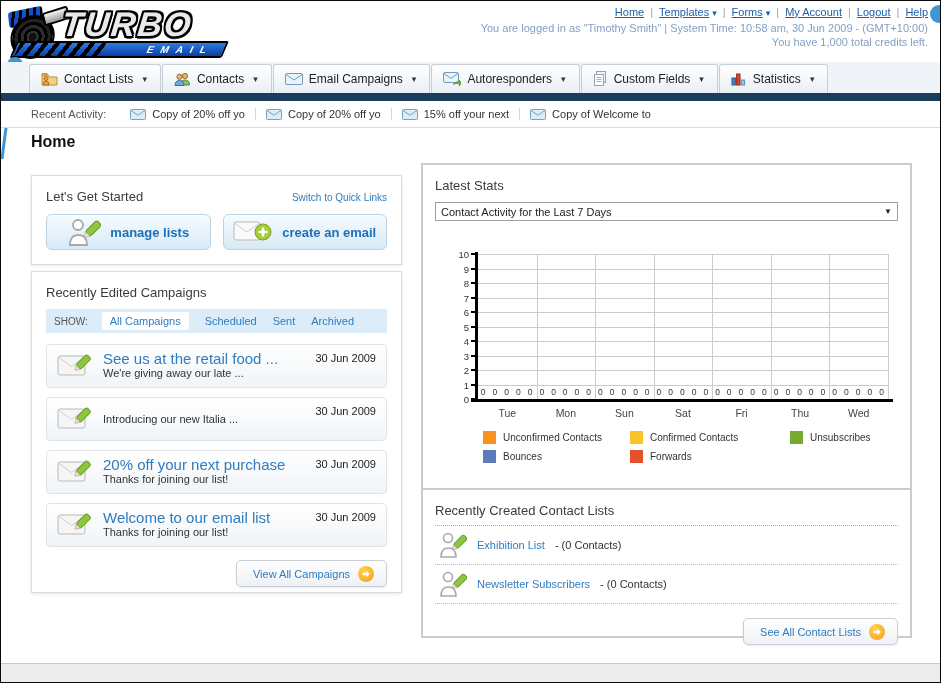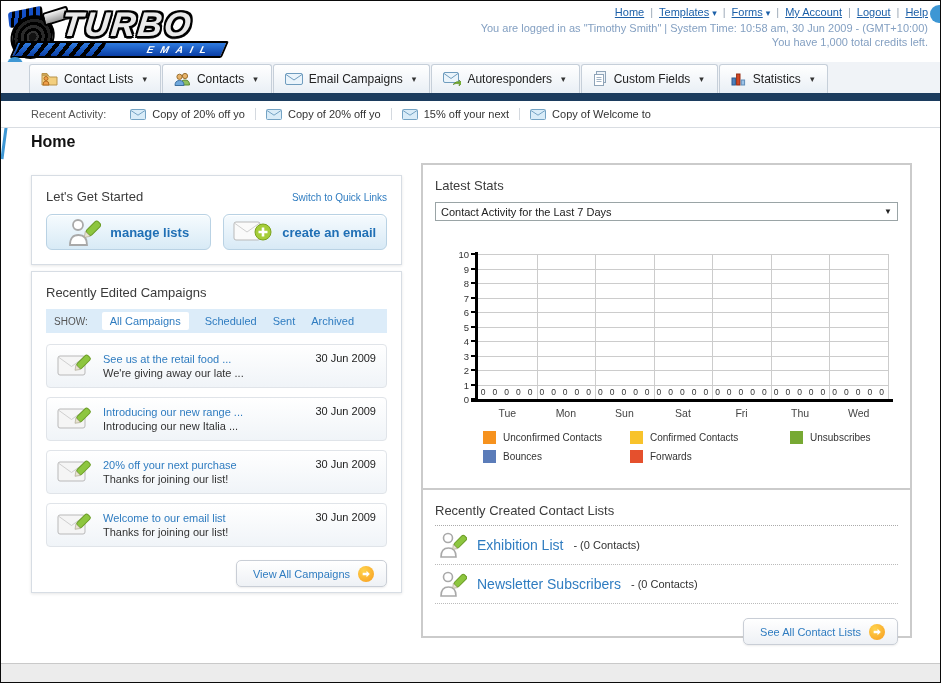--- a/index.html
+++ b/index.html
@@ -63,21 +63,21 @@
   
   #campaigns { left:30px; top:270px; width:371px; height:322px; }
   .filterbar { margin-top:9px; background:#dcecf9; height:24px; display:flex; align-items:center; padding:0 8px; gap:14px; font-size:11px; }
   .show-label { font-size:10px; color:#555; }
   .filter { color:#2f7cc0; cursor:pointer; }
   .filter.active { background:#fff; padding:3px 8px; border-radius:2px; color:#2f7cc0; }
   .camp-list { margin-top:11px; }
   .camp-item { height:44px; border:1px solid #e0e4e9; border-radius:4px; background:linear-gradient(#ffffff,#f0f4f8); margin-bottom:9px;
     display:flex; align-items:center; padding:0 10px; gap:10px; cursor:pointer; }
   .camp-text { flex:1; line-height:14px; }
-  .camp-title { font-size:11px; color:#2f7cc0; }
+  .camp-title { font-size:15px; color:#2f7cc0; }
   .camp-sub { font-size:11px; color:#333; }
   .camp-date { font-size:11px; color:#222; align-self:flex-start; margin-top:7px; }
   .btn-row { text-align:right; margin-top:13px; }
   .pill-btn { display:inline-flex; align-items:center; gap:8px; height:27px; padding:0 12px 0 16px;
     background:linear-gradient(#ffffff,#eef1f5); border:1px solid #c9ced6; border-radius:5px; box-shadow:0 1px 2px rgba(0,0,0,.08);
     font-size:11px; color:#2f7cc0; cursor:pointer; }
   .arrow-circle { width:16px; height:16px; border-radius:50%; background:radial-gradient(circle at 35% 30%, #ffd34d, #f79b1d); display:flex; align-items:center; justify-content:center; }
 
   
   #stats { left:420px; top:162px; width:491px; height:356px; }
@@ -93,21 +93,21 @@
   .xlab { position:absolute; text-align:center; color:#444; font-size:10.5px; }
   .zlab { position:absolute; color:#333; font-size:8.5px; }
   .legend { margin-top:14px; margin-left:48px; display:grid; grid-template-columns:147px 160px 160px; row-gap:6px; }
   .leg-item { display:flex; align-items:center; gap:7px; font-size:10px; color:#333; }
   .leg-swatch { width:13px; height:13px; }
 
   
   #contact-lists { left:420px; top:487px; width:491px; height:150px; }
   .cl-sep { border-top:1px dotted #aaa; margin-top:7px; }
   .cl-row { display:flex; align-items:center; gap:10px; padding:5px 4px; border-bottom:1px dotted #bbb; cursor:pointer; }
-  .cl-name { font-size:14px; color:#2f7cc0; }
+  .cl-name { font-size:11px; color:#2f7cc0; }
   .cl-suffix { font-size:11px; color:#333; }
   .cl-btn-row { text-align:right; margin-top:14px; }
 
   
   .footer { position:absolute; left:0; bottom:0; width:100%; height:19px; background:#ececec; border-top:1px solid #c9c9c9; }
 </style>
 </head>
 <body>
 
 <div class="header">
@@ -318,21 +318,20 @@
           <svg width="36" height="28" viewBox="0 0 36 28">
             <rect x="1" y="4" width="27" height="19" rx="2" fill="#f5f5f5" stroke="#b9b9b9"></rect>
             <path d="M2 5.5 L14.5 14.5 L27 5.5" fill="none" stroke="#cfcfcf"></path>
             <g transform="rotate(45 26 10)">
               <rect x="23" y="2" width="6.5" height="15" rx="2" fill="#8dc63f" stroke="#699b23"></rect>
               <path d="M23 17 l3.2 4.5 3.3-4.5z" fill="#e8e3d0" stroke="#a7a28c" stroke-width="0.6"></path>
             </g>
           </svg>
         </span>
         <div class="camp-text">
-          <div class="camp-title">Introducing our new range ...</div>
           <div class="camp-sub">Introducing our new Italia ...</div>
         </div>
         <div class="camp-date">30 Jun 2009</div>
       </div>
       <div class="camp-item">
         <span class="icon">
           <svg width="36" height="28" viewBox="0 0 36 28">
             <rect x="1" y="4" width="27" height="19" rx="2" fill="#f5f5f5" stroke="#b9b9b9"></rect>
             <path d="M2 5.5 L14.5 14.5 L27 5.5" fill="none" stroke="#cfcfcf"></path>
             <g transform="rotate(45 26 10)">

